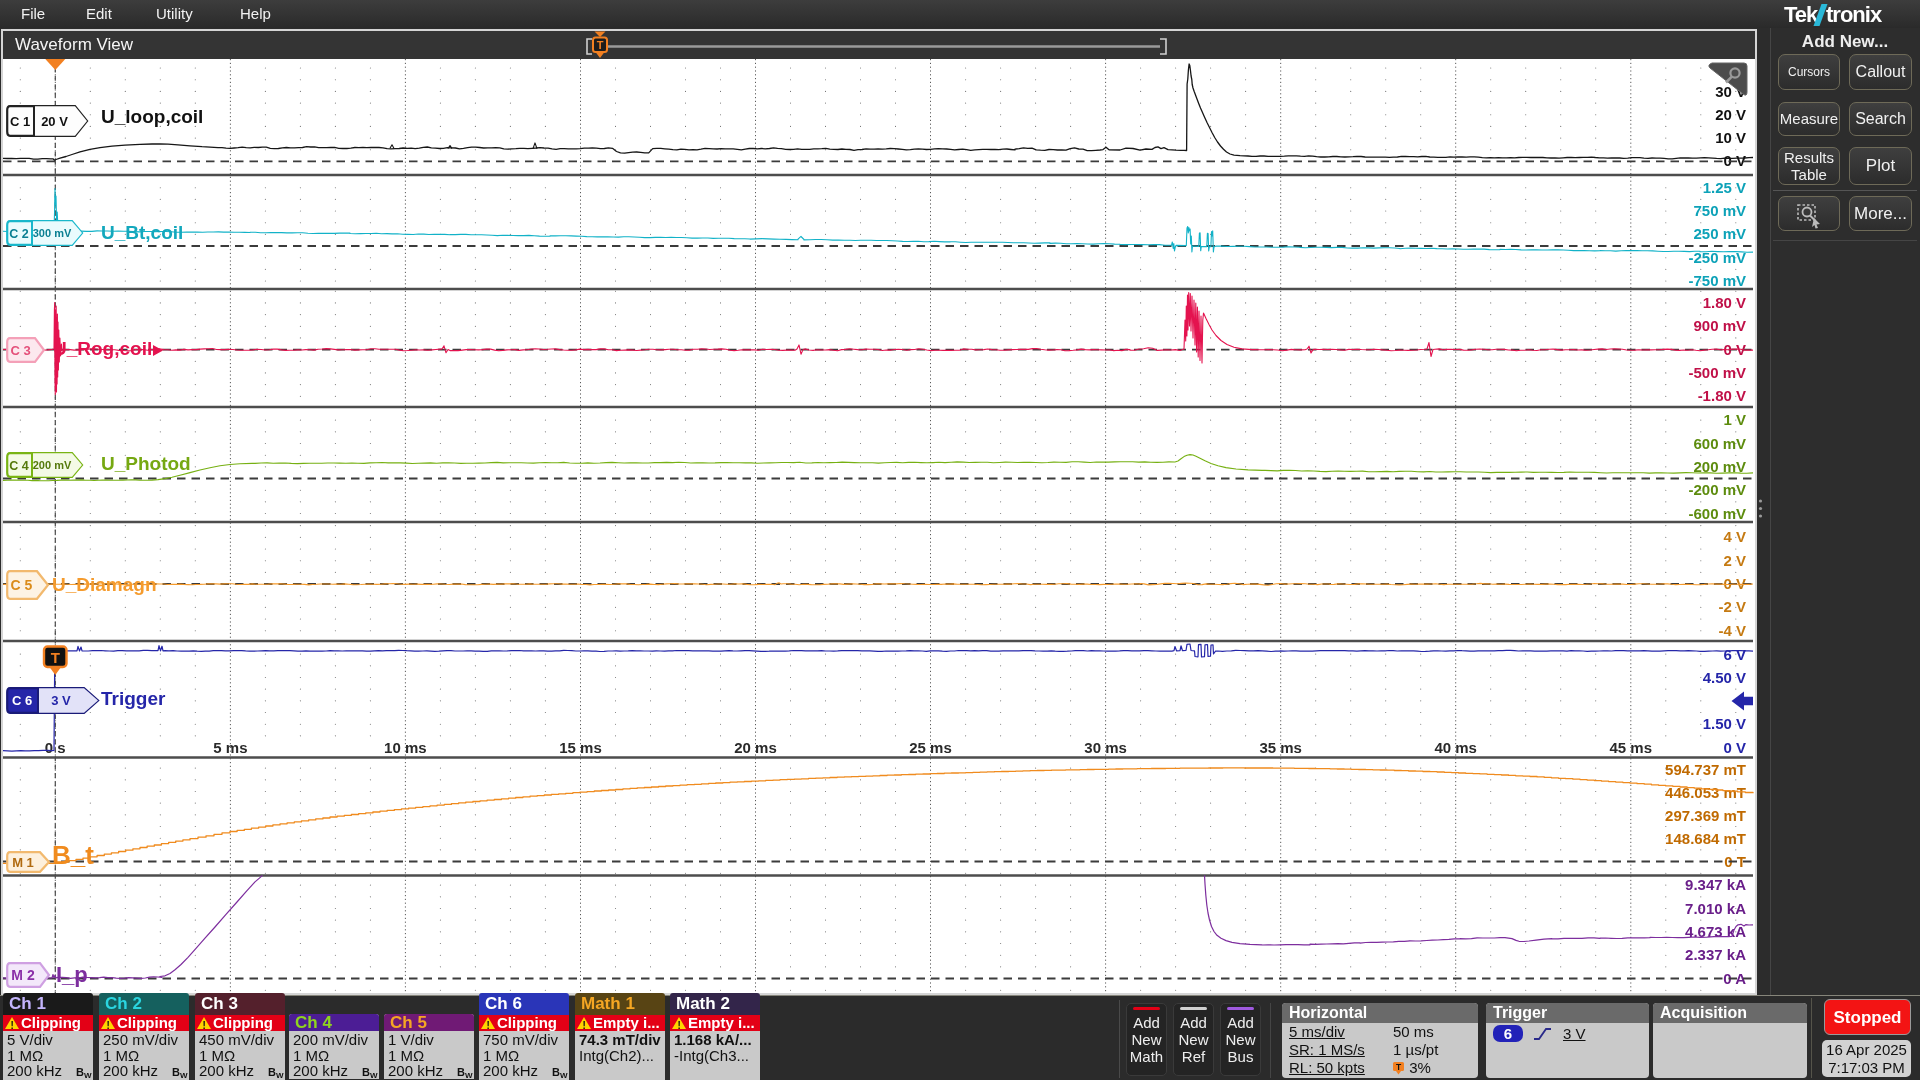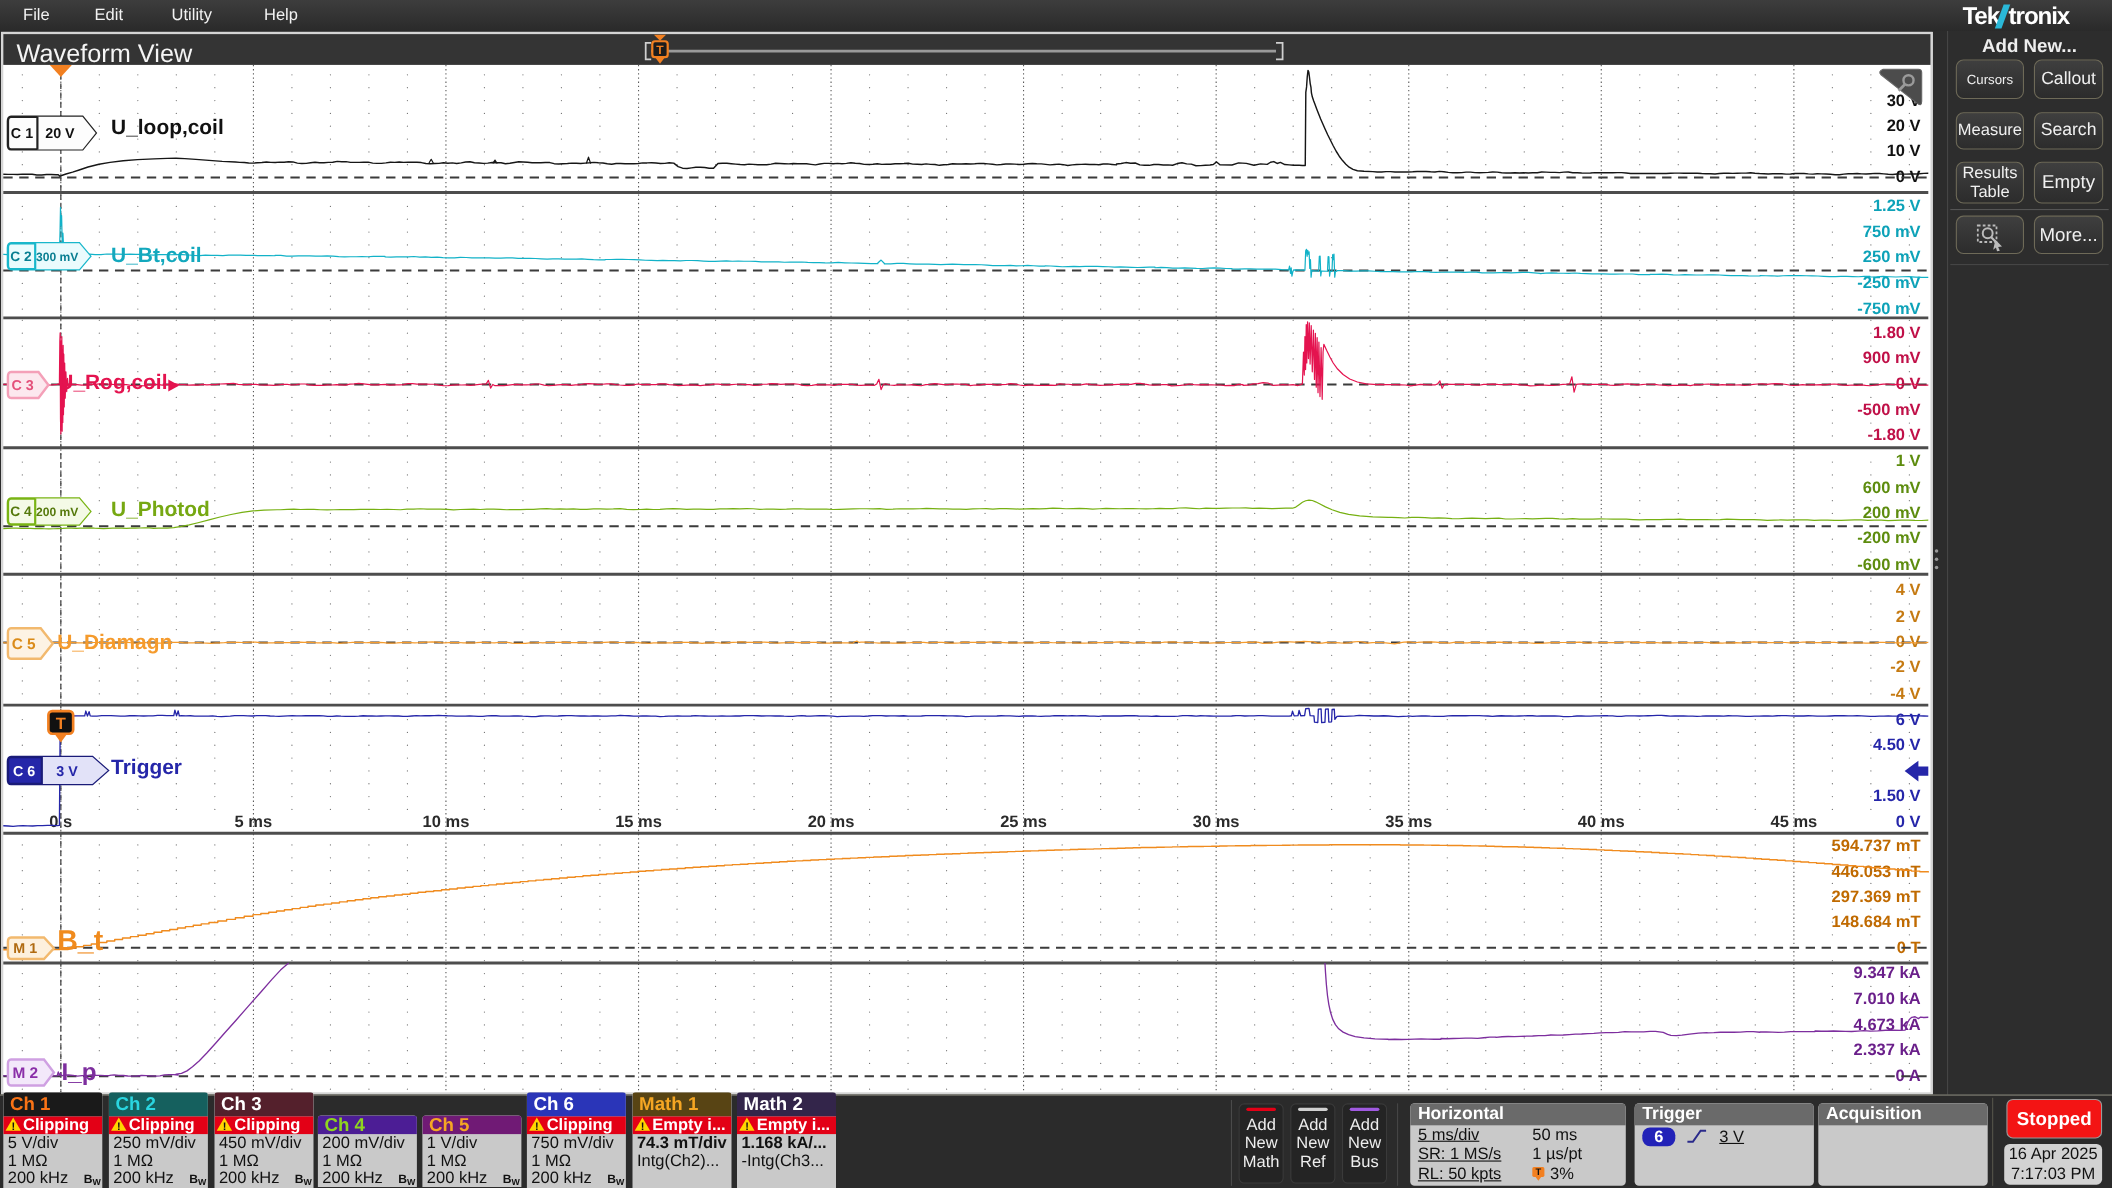--- a/index.html
+++ b/index.html
@@ -1,19 +1,19 @@
 <!DOCTYPE html>
 <html><head><meta charset="utf-8">
 <style>
 * { margin:0; padding:0; box-sizing:border-box; }
 body { width:1920px; height:1080px; background:#2c2c2c; font-family:"Liberation Sans", sans-serif; overflow:hidden; position:relative; }
 #menubar { position:absolute; left:0; top:0; width:1920px; height:28px; background:linear-gradient(#3d3d3d,#2a2a2a); z-index:2; }
 #menubar span { color:#f2f2f2; font-size:15px; position:absolute; top:5px; }
 #wfc { position:absolute; left:1px; top:29px; width:1756px; height:966px; background:#fff; border:2px solid #d5d5d5; z-index:1; }
-#wftitle { position:absolute; left:0; top:0; width:100%; height:28px; background:#343434; color:#f5f5f5; font-size:23px; padding:4px 0 0 12px; }
+#wftitle { position:absolute; left:0; top:0; width:100%; height:28px; background:#343434; color:#f5f5f5; font-size:17px; padding:4px 0 0 12px; }
 .al { position:absolute; width:172px; text-align:right; left:1574px; font-size:15px; font-weight:bold; z-index:2; }
 .tl { position:absolute; width:80px; text-align:center; top:739px; font-size:15px; font-weight:bold; color:#2a2a2a; z-index:2; }
 .chl { position:absolute; font-size:19px; font-weight:bold; z-index:4; white-space:nowrap; }
 .rb { position:absolute; background:linear-gradient(#3f3f3f,#2c2c2c); border:1px solid #6e6a58; border-radius:7px; color:#f0f0f0; text-align:center; z-index:6; }
 .cb { position:absolute; width:90px; background:#c9c9c9; z-index:6; font-size:15px; border-radius:3px 3px 0 0; overflow:hidden; }
 .cbh { font-weight:bold; font-size:17px; padding-left:6px; }
 .cbw { background:#e30016; color:#fff; font-weight:bold; font-size:15px; height:16px; line-height:16px; padding-left:2px; white-space:nowrap; }
 .cbb { padding:1px 0 0 4px; color:#111; line-height:15.5px; white-space:nowrap; }
 .wi { display:inline-block; width:0; height:0; border-left:7px solid transparent; border-right:7px solid transparent; border-bottom:12px solid #ffd500; position:relative; margin-right:2px; vertical-align:-1px; }
 .wie { position:absolute; left:-1.6px; top:1px; font-size:10px; color:#111; font-weight:bold; }
@@ -228,36 +228,36 @@
 <div class="rb" style="left:1778px;top:102px;width:62px;height:34px;font-size:15px">
     <div style="line-height:32px">Measure</div>
   </div>
 <div class="rb" style="left:1849px;top:102px;width:63px;height:34px;font-size:16px">
     <div style="line-height:32px">Search</div>
   </div>
 <div class="rb" style="left:1778px;top:147px;width:62px;height:38px;font-size:15px">
     <div style="line-height:17px;padding-top:1px">Results<br>Table</div>
   </div>
 <div class="rb" style="left:1849px;top:147px;width:63px;height:38px;font-size:17px">
-    <div style="line-height:36px">Empty</div>
+    <div style="line-height:36px">Plot</div>
   </div>
 <div style="position:absolute;left:1773px;top:190px;width:144px;height:1px;background:#555;z-index:6"></div>
 <div class="rb" style="left:1778px;top:196px;width:62px;height:35px"><svg width="34" height="30" viewBox="0 0 34 30" style="margin-top:3px">
 <rect x="6" y="5" width="17" height="15" fill="none" stroke="#bbb" stroke-width="1.6" stroke-dasharray="2.5 2"></rect>
 <circle cx="15" cy="12" r="4.5" fill="none" stroke="#bbb" stroke-width="1.8"></circle>
 <line x1="18" y1="15.5" x2="22" y2="19.5" stroke="#bbb" stroke-width="2"></line>
 <path d="M22 18 L28 24 L24.5 24.5 L26 28 L23.5 28.5 L22.5 25 L20 27 Z" fill="#bbb"></path>
 </svg></div>
 <div class="rb" style="left:1849px;top:196px;width:63px;height:35px;font-size:17px">
     <div style="line-height:33px">More...</div>
   </div>
 <div style="position:absolute;left:1773px;top:240px;width:144px;height:1px;background:#454545;z-index:6"></div>
 <div style="position:absolute;left:0;top:995px;width:1920px;height:85px;background:#2b2b2b;border-top:1px solid #86857a;z-index:4"></div>
 <div class="cb" style="left:3px;top:993px;height:87px">
-    <div class="cbh" style="background:#1a1a1a;color:#f97316;height:22px;line-height:22px">Ch 1</div>
+    <div class="cbh" style="background:#1a1a1a;color:#c4b5fd;height:22px;line-height:22px">Ch 1</div>
     <div class="cbw"><span class="wi"><span class="wie">!</span></span>Clipping</div>
     <div class="cbb">
       <div style="">5 V/div</div>
       <div style="">1 MΩ</div>
       <div style="">200 kHz<span class="bwi">B<span style="font-size:8px;vertical-align:-2px">W</span></span></div>
     </div>
   </div>
 <div class="cb" style="left:99px;top:993px;height:87px">
     <div class="cbh" style="background:#15605e;color:#2ad5e0;height:22px;line-height:22px">Ch 2</div>
     <div class="cbw"><span class="wi"><span class="wie">!</span></span>Clipping</div>

